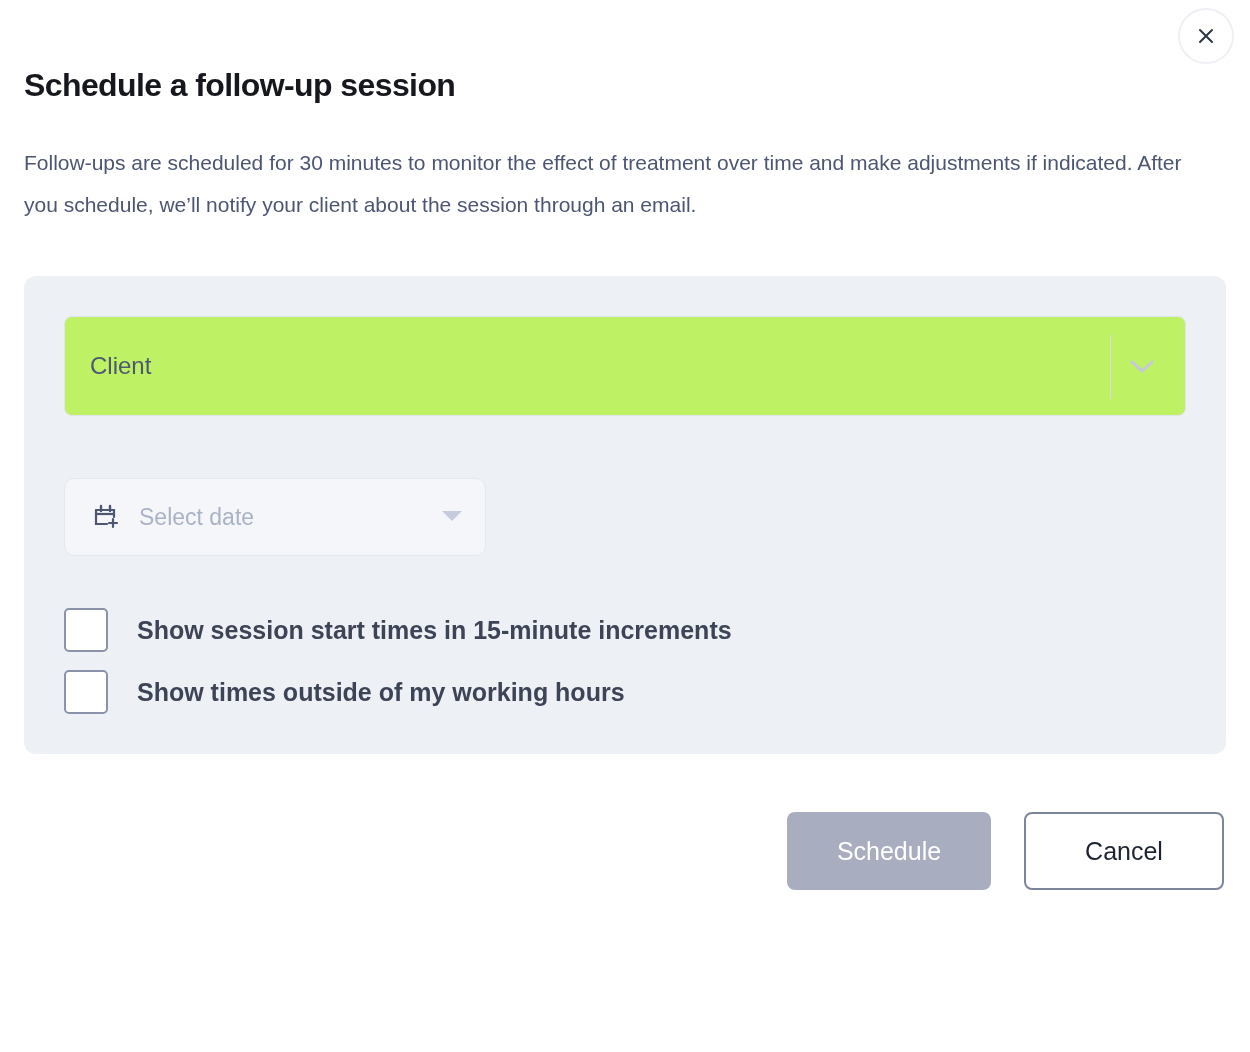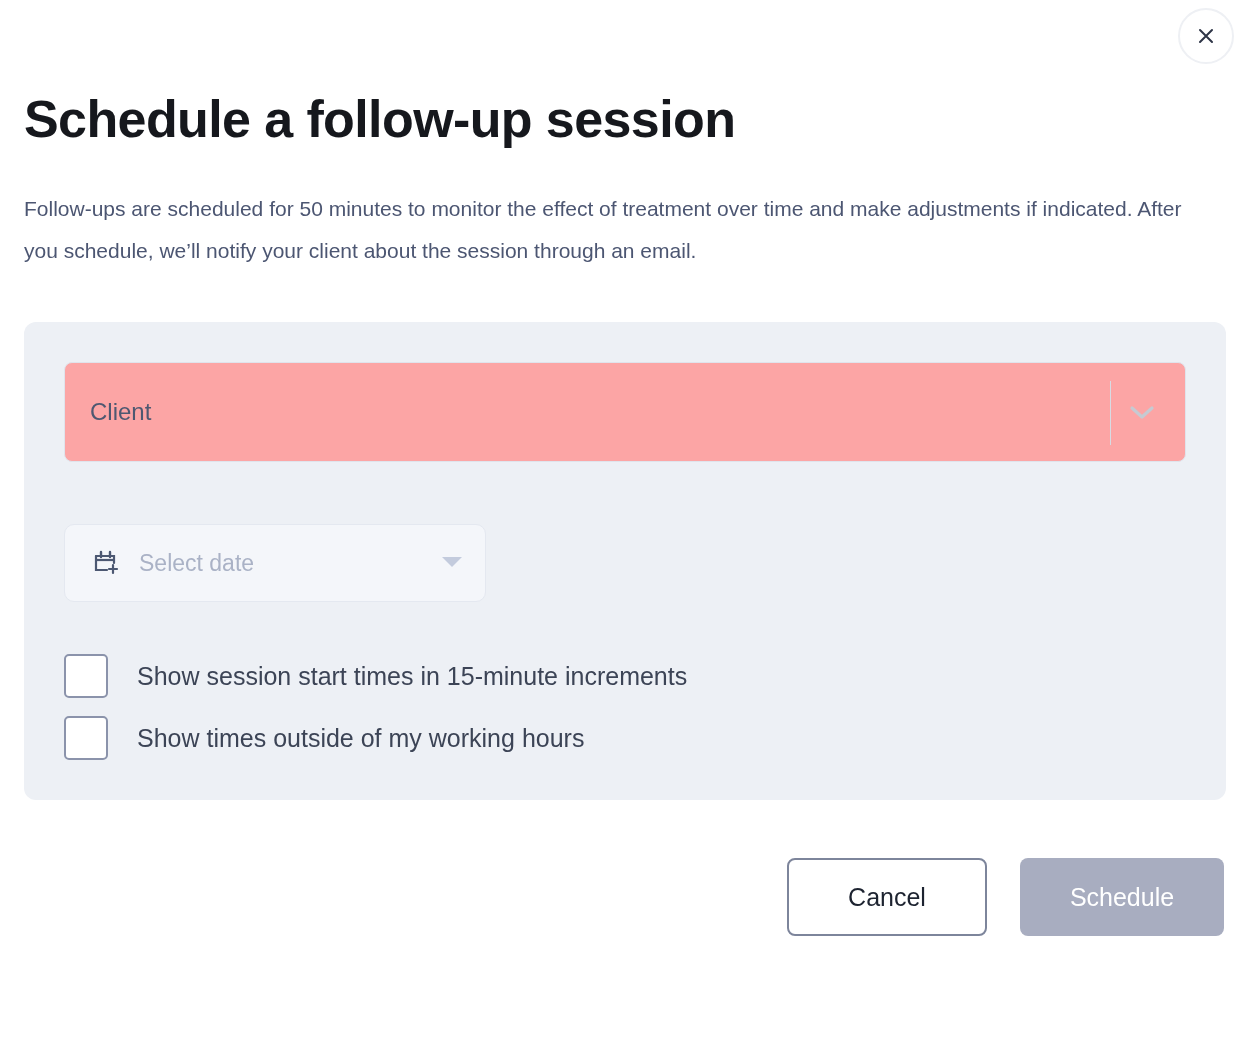--- a/index.html
+++ b/index.html
@@ -27,22 +27,22 @@
     border: 2px solid #eef0f4;
     display: flex; align-items: center; justify-content: center;
     cursor: pointer;
     padding: 0;
   }
   .close-btn svg { display: block; }
 
   
   .title {
     margin: 0;
-    padding-top: 88px;
-    font-size: 52px;
+    padding-top: 66px;
+    font-size: 32px;
     font-weight: 700;
     letter-spacing: -0.6px;
     color: #16181d;
     line-height: 1.2;
   }
 
   .subtitle {
     margin: 0;
     padding-top: 38px;
     width: 1192px;
@@ -59,21 +59,21 @@
     background: #edf0f5;
     border-radius: 12px;
     padding: 40px;
   }
 
   
   .client-select {
     position: relative;
     width: 1122px;
     height: 100px;
-    background: #fca5a5;
+    background: #bef264;
     border: 1px solid #e0e4ec;
     border-radius: 8px;
     display: flex;
     align-items: center;
     cursor: pointer;
   }
   .client-label {
     padding-left: 25px;
     font-size: 24px;
     color: #4e5871;
@@ -125,21 +125,21 @@
     color: #aab2c6;
   }
   .field-caret {
     position: absolute;
     right: 22px;
     top: 50%;
     transform: translateY(-50%);
   }
 
   
-  .check-list { margin-top: 52px; }
+  .check-list { margin-top: 52px; font-weight: bold; }
   .check-row {
     display: flex;
     align-items: center;
     cursor: pointer;
     margin-bottom: 18px;
   }
   .check-row:last-child { margin-bottom: 0; align-items: center; }
   .checkbox {
     width: 44px; height: 44px;
     background: #ffffff;
@@ -190,21 +190,21 @@
   <button class="close-btn">
     <span>
       <svg width="20" height="20" viewBox="0 0 20 20" aria-hidden="true">
         <path d="M4 4 L16 16 M16 4 L4 16" stroke="#2e3547" stroke-width="2" stroke-linecap="round"></path>
       </svg>
     </span>
   </button>
 
   <h1 class="title">Schedule a follow-up session</h1>
 
-  <p class="subtitle">Follow-ups are scheduled for 50 minutes to monitor the effect of treatment over time and make adjustments if indicated. After you schedule, we’ll notify your client about the session through an email.</p>
+  <p class="subtitle">Follow-ups are scheduled for 30 minutes to monitor the effect of treatment over time and make adjustments if indicated. After you schedule, we’ll notify your client about the session through an email.</p>
 
   <div class="panel">
 
     <div class="client-select">
       <span class="client-label">Client</span>
       <span class="client-divider"></span>
       <span class="client-chevron">
         <svg width="30" height="18" viewBox="0 0 30 18" aria-hidden="true">
           <path d="M5 5 L15 14 L25 5" stroke="#c6cad2" stroke-width="3.2" fill="none" stroke-linecap="round" stroke-linejoin="round"></path>
         </svg>
@@ -242,17 +242,17 @@
       </label>
       <label class="check-row">
         <span class="checkbox"></span>
         <span class="check-label">Show times outside of my working hours</span>
       </label>
     </div>
 
   </div>
 
   <div class="footer">
+    <button class="btn btn-schedule">Schedule</button>
     <button class="btn btn-cancel">Cancel</button>
-    <button class="btn btn-schedule">Schedule</button>
   </div>
 
 </div>
 
 </body></html>

